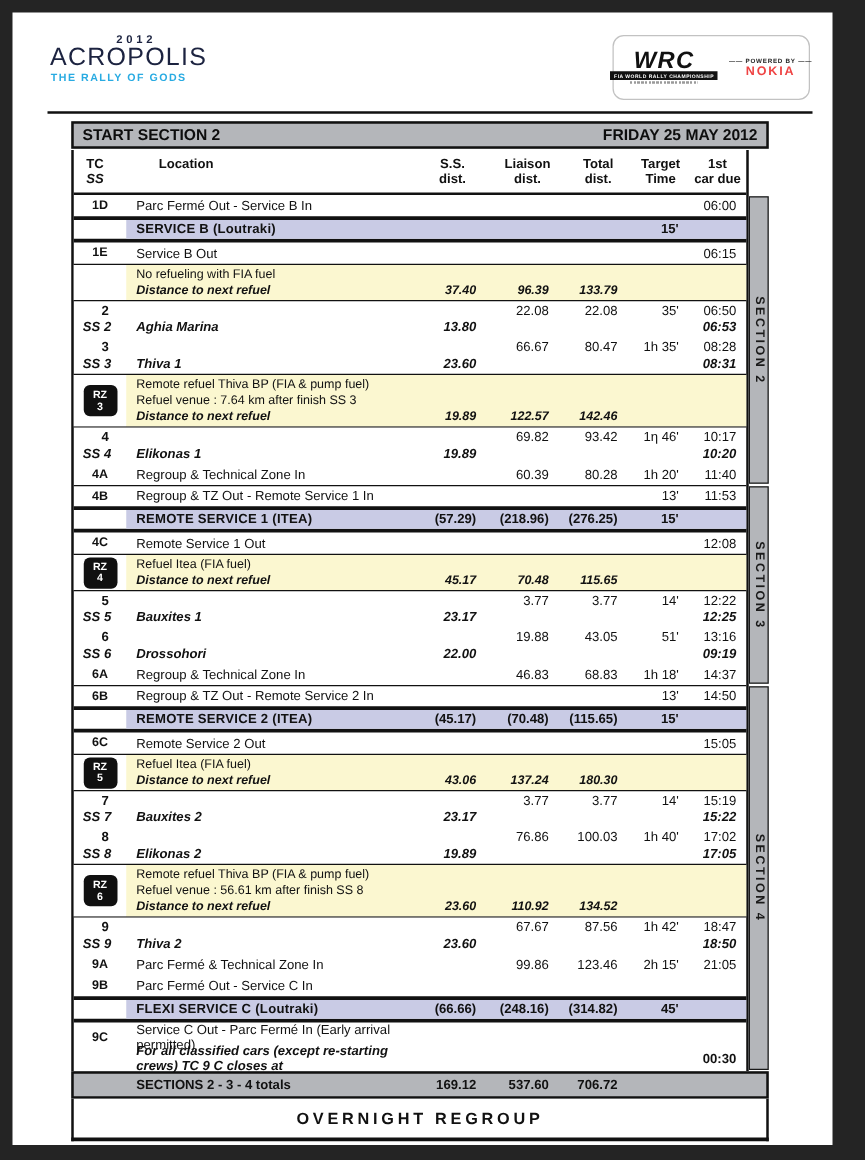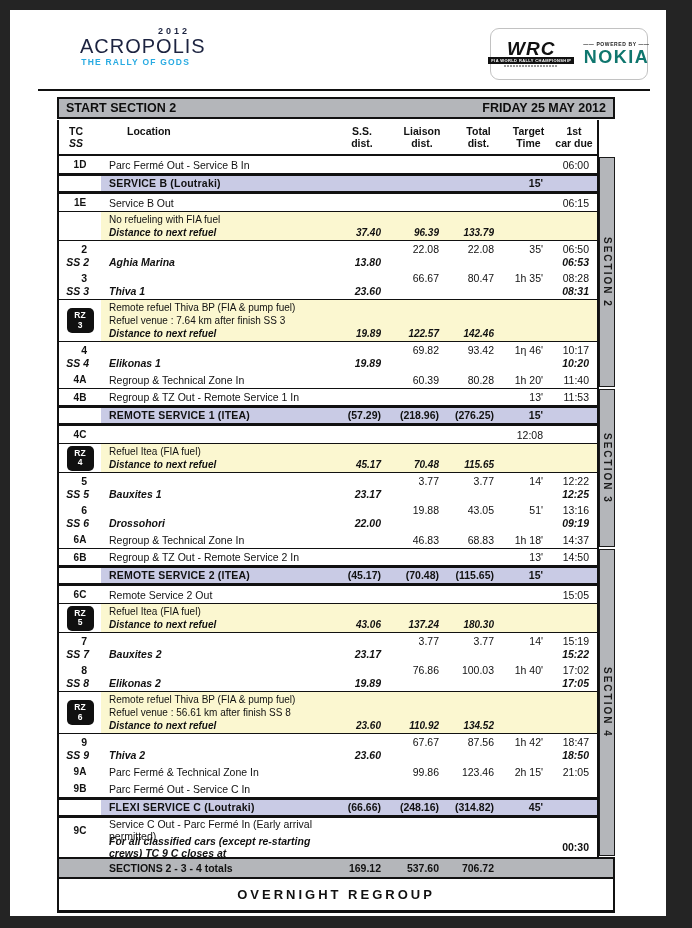--- a/index.html
+++ b/index.html
@@ -1,35 +1,35 @@
 <!DOCTYPE html>
 <html style="--gray: #b4b6ba; --purple: #c9cbe5; --yellow: #fbf7d0; --blue: #29abe2;"><head>
 <meta charset="utf-8">
 <style>
   html,body{margin:0;padding:0;background:#3a3a3a;}
   *{box-sizing:border-box;font-family:"Liberation Sans", sans-serif;}
   .frame{position:relative;width:692px;height:928px;background:#242424;overflow:hidden;}
   .page{position:absolute;left:10px;top:10px;width:656px;height:906px;background:#ffffff;}
 
   
-  .logo{position:absolute;left:30px;top:16px;width:110px;text-align:right;color:#1c2340;margin-left:40px;}
+  .logo{position:absolute;left:30px;top:16px;width:110px;text-align:center;color:#1c2340;}
   .logo-year{font-size:9px;font-weight:bold;letter-spacing:3px;padding-left:28px;color:#1c2340;}
   .logo-title{font-size:20px;font-weight:normal;letter-spacing:1px;line-height:21px;color:#1c2340;}
   .logo-tag{font-size:8.5px;font-weight:bold;letter-spacing:1.2px;color:var(--blue);}
   .wrc-box{position:absolute;left:480px;top:18px;width:158px;height:52px;border:1.5px solid #c2c2c2;
            border-radius:9px;display:flex;align-items:center;justify-content:center;gap:9px;background:#fff;}
   .wrc-left{display:flex;flex-direction:column;align-items:center;}
   .wrc-mark{font-size:19px;line-height:16px;font-weight:900;font-style:italic;letter-spacing:1px;color:#111;}
   .wrc-bar{background:#111;color:#fff;font-size:4px;letter-spacing:.4px;padding:1px 3px;white-space:nowrap;font-weight:bold;}
   .wrc-sub{margin-top:1px;width:54px;height:2px;background:repeating-linear-gradient(90deg,#9a9a9a 0 2px,#fff 2px 3px);}
   .wrc-right{display:flex;flex-direction:column;align-items:center;}
   .wrc-powered{font-size:5px;font-weight:bold;letter-spacing:.6px;color:#222;white-space:nowrap;}
   .wrc-powered::before{content:"—— ";}
   .wrc-powered::after{content:" ——";}
-  .wrc-nokia{font-size:18px;font-weight:900;letter-spacing:1.5px;color:#0f766e;}
+  .wrc-nokia{font-size:10px;font-weight:900;letter-spacing:1.5px;color:#ef4444;}
   .rule{position:absolute;left:28px;top:79px;width:612px;height:2px;background:#111;}
 
   
   #table-wrap{position:absolute;left:47px;top:87px;width:558px;}
   .t-headerbar{height:22px;background:var(--gray);border:2px solid #111;display:flex;align-items:center;
                justify-content:space-between;padding:0 7px;font-size:12.5px;font-weight:bold;color:#0d0d0d;margin-bottom:1px;}
   #rows{width:542px;border-left:2px solid #111;border-right:2px solid #111;background:#fff;}
   .g7{display:grid;grid-template-columns:42px minmax(0,1fr) 62px 58px 55px 45px 46px;}
   .g6{display:grid;grid-template-columns:minmax(0,1fr) 62px 58px 55px 45px 46px;}
   .g8{display:grid;grid-template-columns:42px minmax(0,1fr) 62px 58px 55px 45px 46px 16px;}
@@ -291,20 +291,21 @@
               <div class="loc">REMOTE SERVICE 1 (ITEA)</div>
               <div class="num">(57.29)</div>
               <div class="num">(218.96)</div>
               <div class="num">(276.25)</div>
               <div class="tgt">15'</div>
               <div class="due"></div>
             </div>
           </div>
           <div class="row g7 tc">
             <div class="tcc">4C</div>
+            <div class="loc">Remote Service 1 Out</div>
             <div class="num"></div>
             <div class="num"></div>
             <div class="num"></div>
             <div class="tgt"></div>
             <div class="due">12:08</div>
           </div>
           <div class="row refuel">
             <div class="rz-cell">
               <div class="rz-box">
                 <div>RZ</div>

